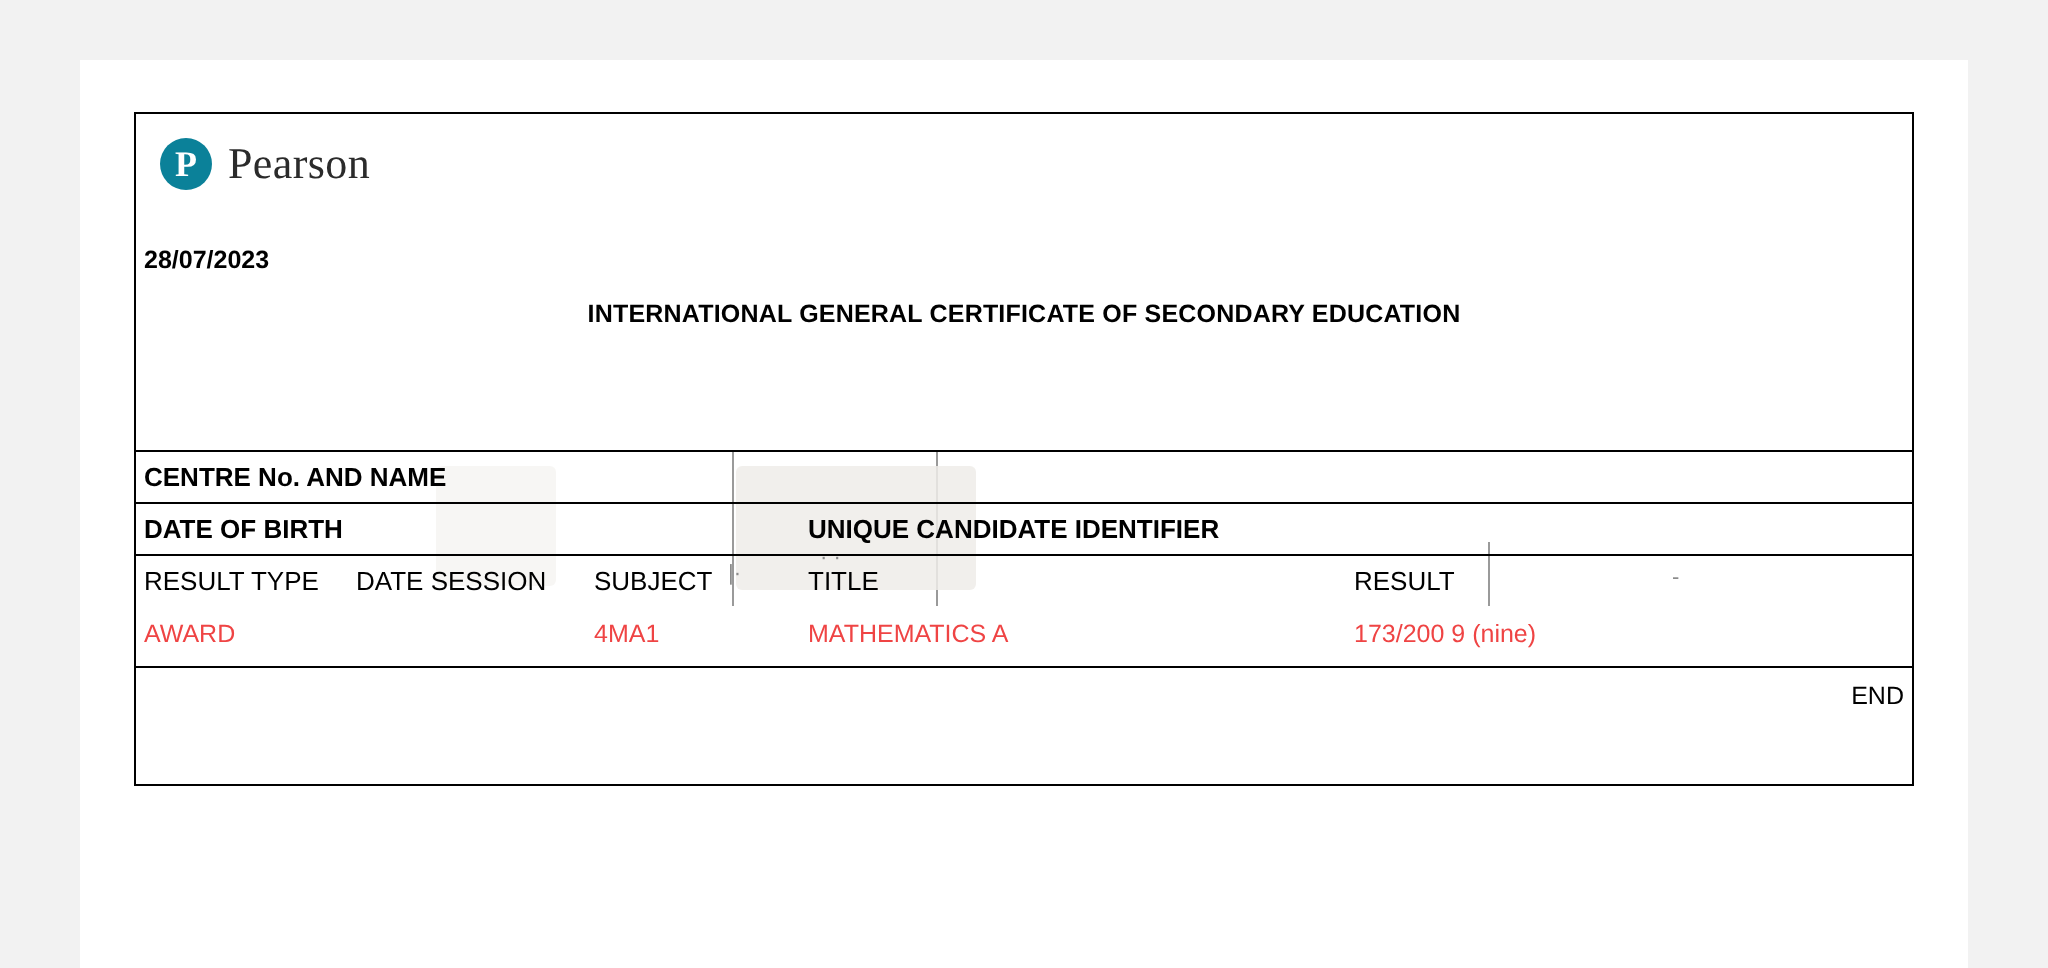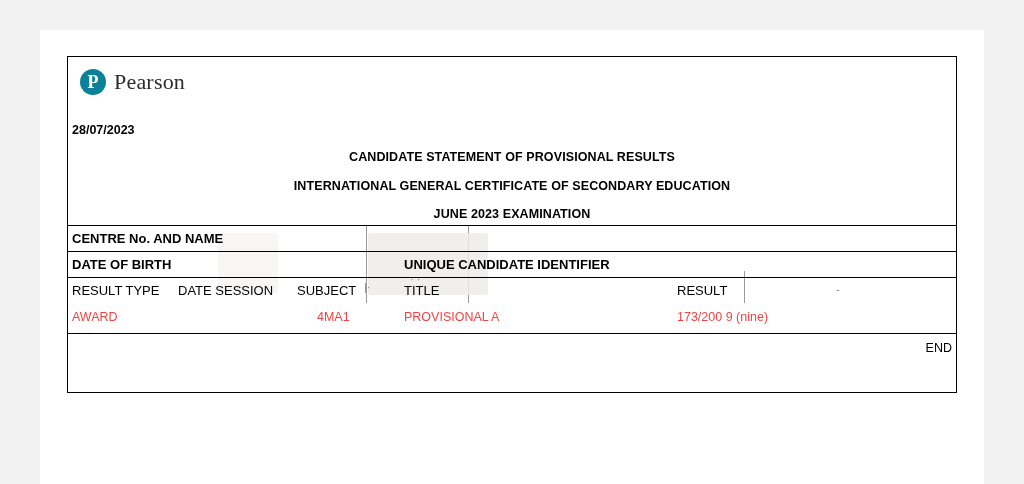--- a/index.html
+++ b/index.html
@@ -123,21 +123,21 @@
   }
   .data-row .cell {
     position: absolute;
     top: 7px;
     font-size: 12.5px;
     font-weight: normal;
     color: #ef4444;
     white-space: nowrap;
   }
   .d-a { left: 4px; }
-  .d-c { left: 229px; margin-left: 20px; }
+  .d-c { left: 229px; }
   .d-d { left: 336px; }
   .d-e { left: 609px; }
   .table-bottom {
     border-top: 1px solid #000;
     height: 0;
   }
   .end-row {
     position: relative;
     height: 28px;
   }
@@ -180,23 +180,21 @@
   <div class="doc-frame">
 
     <div class="brand">
       <div class="brand-mark">P</div>
       <div class="brand-name">Pearson</div>
     </div>
 
     <div class="doc-date">28/07/2023</div>
 
     <div class="title-block">
-      <div class="title-line">CANDIDATE STATEMENT OF PROVISIONAL RESULTS</div>
       <div class="title-line">INTERNATIONAL GENERAL CERTIFICATE OF SECONDARY EDUCATION</div>
-      <div class="title-line">JUNE 2023 EXAMINATION</div>
     </div>
 
     <div class="vline v1"></div>
     <div class="vline v2"></div>
     <div class="vline v3"></div>
     <div class="smudge s2"></div>
     <div class="smudge s1"></div>
     <div class="smudge-mark" style="left:342px; top:216px;">· ·</div>
     <div class="smudge-mark" style="left:296px; top:224px;">|·</div>
     <div class="smudge-mark" style="left:768px; top:226px;">-</div>
@@ -217,21 +215,21 @@
         <div class="cell h-a">RESULT TYPE</div>
         <div class="cell h-b">DATE SESSION</div>
         <div class="cell h-c">SUBJECT</div>
         <div class="cell h-d">TITLE</div>
         <div class="cell h-e">RESULT</div>
       </div>
 
       <div class="data-row">
         <div class="cell d-a">AWARD</div>
         <div class="cell d-c">4MA1</div>
-        <div class="cell d-d">PROVISIONAL A</div>
+        <div class="cell d-d">MATHEMATICS A</div>
         <div class="cell d-e">173/200 9 (nine)</div>
       </div>
 
       <div class="table-bottom"></div>
 
       <div class="end-row">
         <div class="end-label">END</div>
       </div>
 
     </div>

